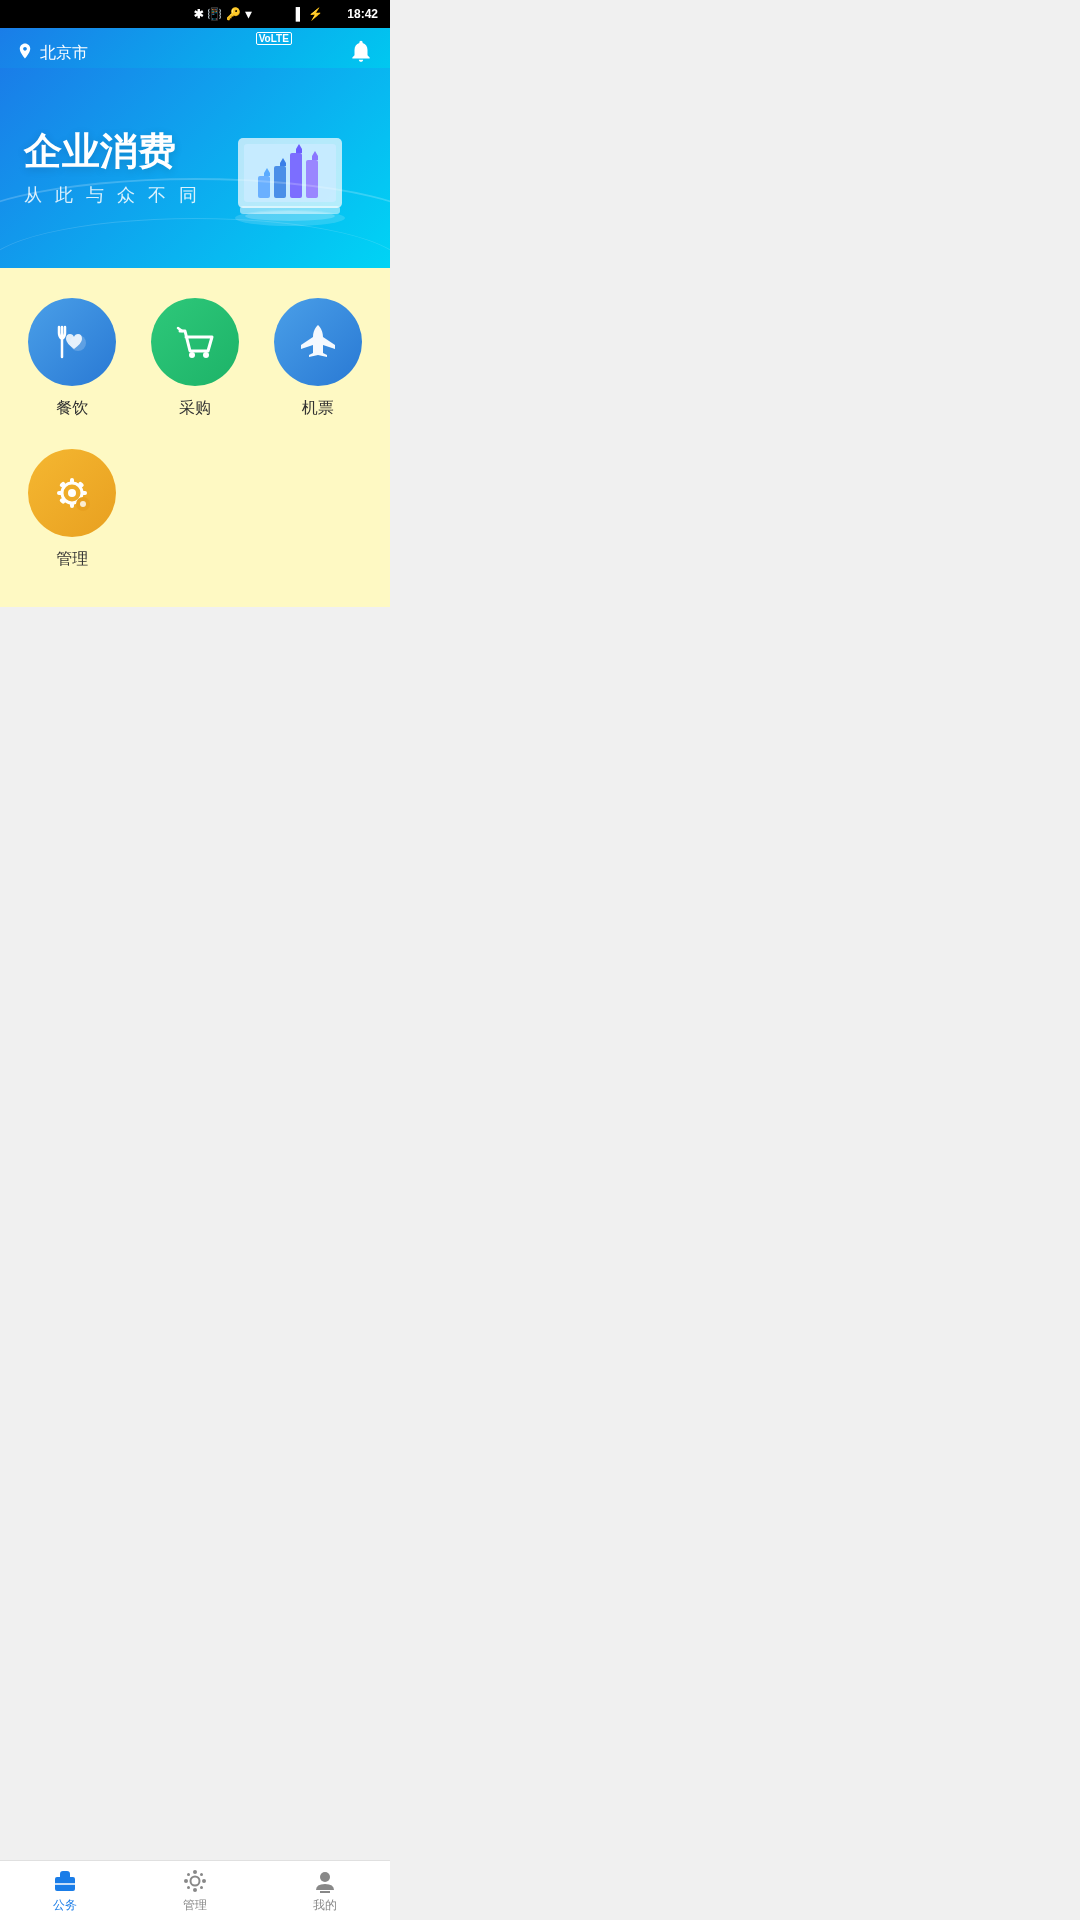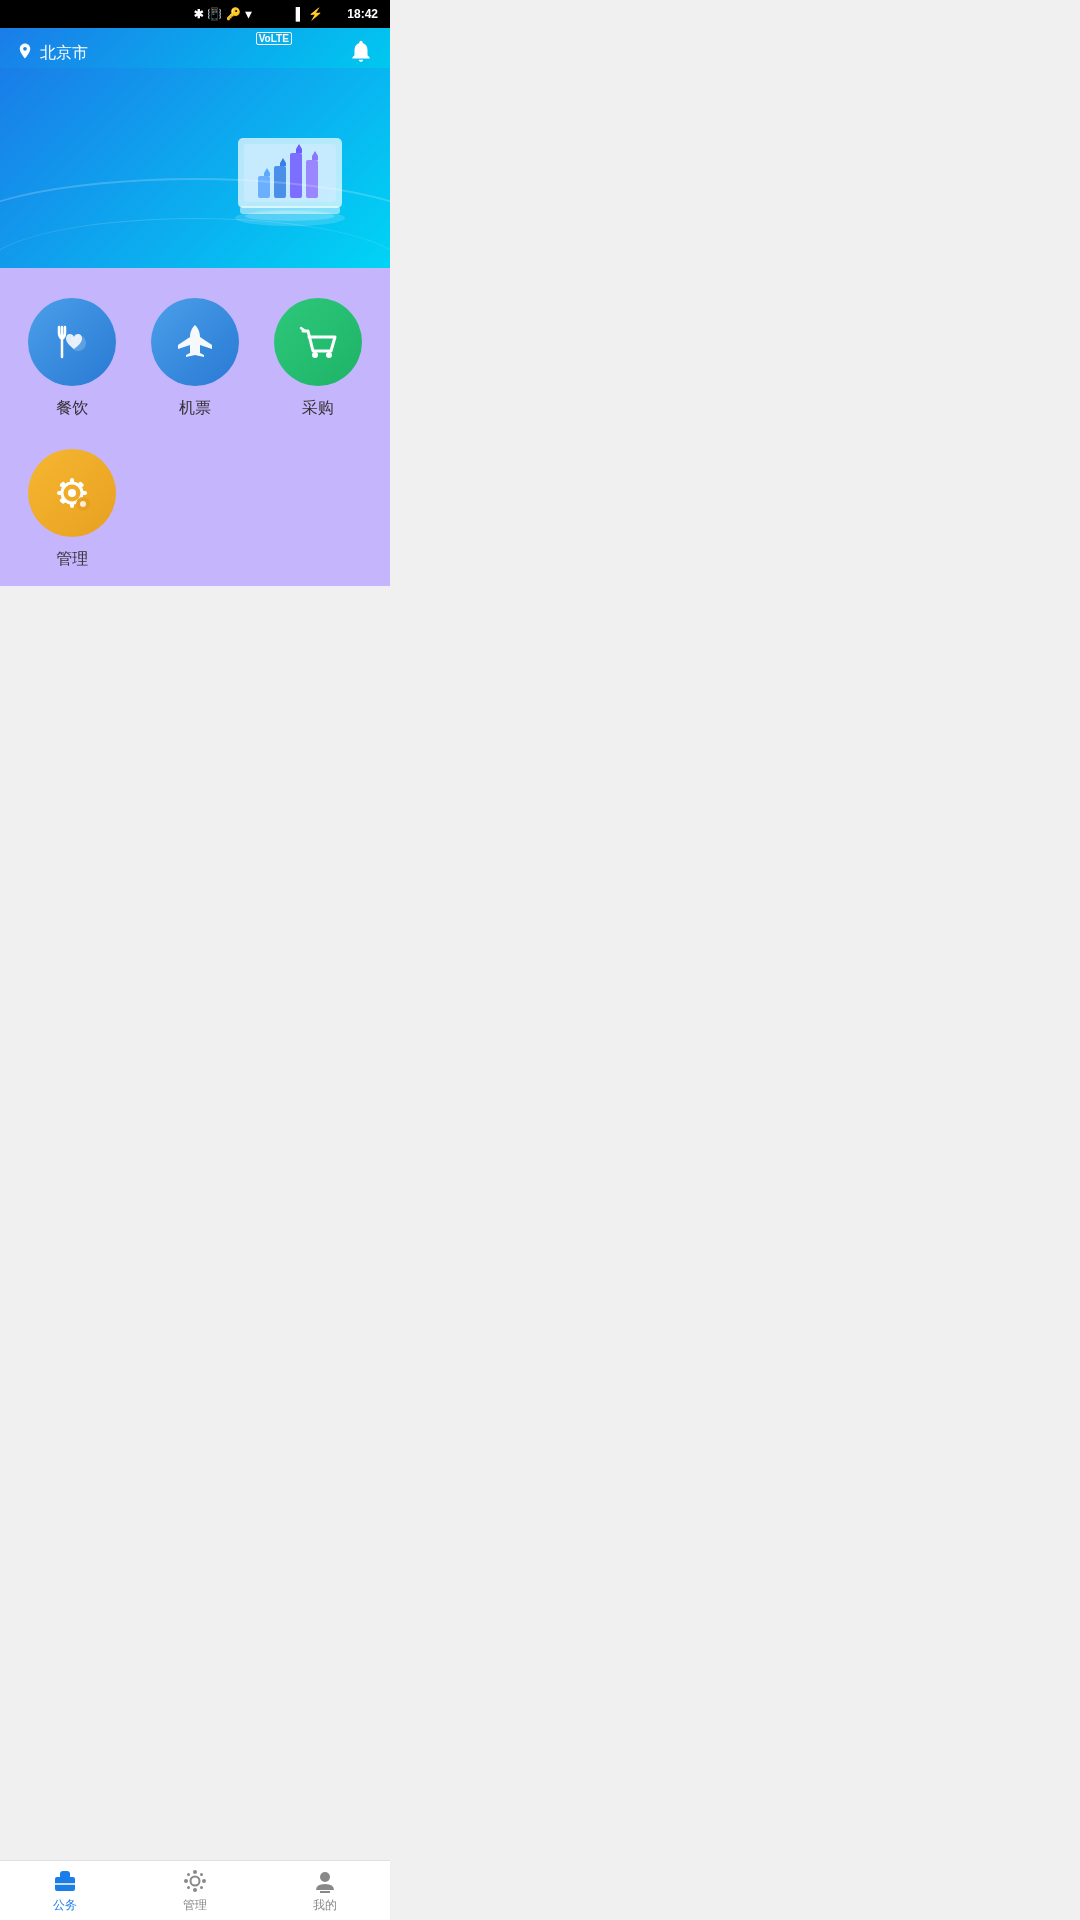--- a/index.html
+++ b/index.html
@@ -111,22 +111,22 @@
       left: 50%;
       transform: translateX(-50%);
       width: 420px;
       height: 100px;
       border: 1px solid rgba(255,255,255,0.15);
       border-radius: 50%;
     }
 
     
     .main-content {
-      background: #c4b5fd;
-      padding: 30px 16px 16px;
+      background: #fef9c3;
+      padding: 30px 16px 37px;
     }
 
     
     .icon-grid {
       display: grid;
       grid-template-columns: repeat(3, 1fr);
       gap: 30px 10px;
     }
 
     .icon-item {
@@ -235,20 +235,24 @@
     <span>北京市</span>
   </div>
   <div>
     <svg width="26" height="26" viewBox="0 0 24 24" fill="white">
       <path d="M12 22c1.1 0 2-.9 2-2h-4c0 1.1.9 2 2 2zm6-6v-5c0-3.07-1.63-5.64-4.5-6.32V4c0-.83-.67-1.5-1.5-1.5s-1.5.67-1.5 1.5v.68C7.64 5.36 6 7.92 6 11v5l-2 2v1h16v-1l-2-2z"></path>
     </svg>
   </div>
 </div>
 
 <div class="banner">
+  <div class="banner-text">
+    <div class="banner-title">企业消费</div>
+    <div class="banner-subtitle">从 此 与 众 不 同</div>
+  </div>
   <div class="banner-graphic">
     
     <svg class="laptop-svg" viewBox="0 0 160 160" fill="none" xmlns="http://www.w3.org/2000/svg">
 
       <ellipse cx="80" cy="130" rx="55" ry="8" fill="rgba(255,255,255,0.15)"></ellipse>
       <ellipse cx="80" cy="128" rx="45" ry="5" fill="rgba(255,255,255,0.2)"></ellipse>
 
       <rect x="30" y="118" width="100" height="8" rx="3" fill="rgba(255,255,255,0.5)"></rect>
 
       <rect x="28" y="50" width="104" height="70" rx="5" fill="rgba(255,255,255,0.7)"></rect>
@@ -280,43 +284,43 @@
           <path d="M15 10 L15 22 M12 10 L12 16 Q12 20 15 22 M18 10 L18 16 Q18 20 15 22 L15 40" stroke="white" stroke-width="2.5" stroke-linecap="round"></path>
 
           <path d="M27 20 Q28 17 31 17 Q35 17 35 22 Q35 26 27 32 Q19 26 19 22 Q19 17 23 17 Q26 17 27 20Z" fill="rgba(255,255,255,0.85)"></path>
 
           <circle cx="31" cy="26" r="8" fill="rgba(255,255,255,0.2)"></circle>
         </svg>
       </div>
       <span class="icon-label">餐饮</span>
     </div>
 
+
+    <div class="icon-item">
+      <div class="icon-circle ic-shop">
+        <svg viewBox="0 0 50 50" fill="none">
+
+          <path d="M10 14 L15 14 L20 34 L38 34 L42 20 L16 20" stroke="white" stroke-width="3" stroke-linecap="round" stroke-linejoin="round" fill="none"></path>
+
+          <circle cx="22" cy="38" r="3" fill="white"></circle>
+          <circle cx="36" cy="38" r="3" fill="white"></circle>
+
+          <path d="M8 11 L12 14" stroke="white" stroke-width="2.5" stroke-linecap="round"></path>
+        </svg>
+      </div>
+      <span class="icon-label">采购</span>
+    </div>
 
     <div class="icon-item">
       <div class="icon-circle ic-flight">
         <svg viewBox="0 0 50 50" fill="none">
           <path d="M25 8 C25 8 30 12 30 20 L42 28 L42 32 L30 28 L30 36 L34 38 L34 40 L25 38 L16 40 L16 38 L20 36 L20 28 L8 32 L8 28 L20 20 C20 12 25 8 25 8Z" fill="rgba(255,255,255,0.95)"></path>
         </svg>
       </div>
       <span class="icon-label">机票</span>
-    </div>
-
-    <div class="icon-item">
-      <div class="icon-circle ic-shop">
-        <svg viewBox="0 0 50 50" fill="none">
-
-          <path d="M10 14 L15 14 L20 34 L38 34 L42 20 L16 20" stroke="white" stroke-width="3" stroke-linecap="round" stroke-linejoin="round" fill="none"></path>
-
-          <circle cx="22" cy="38" r="3" fill="white"></circle>
-          <circle cx="36" cy="38" r="3" fill="white"></circle>
-
-          <path d="M8 11 L12 14" stroke="white" stroke-width="2.5" stroke-linecap="round"></path>
-        </svg>
-      </div>
-      <span class="icon-label">采购</span>
     </div>
 
 
     <div class="icon-item">
       <div class="icon-circle ic-manage">
         <svg viewBox="0 0 50 50" fill="none">
 
           <circle cx="25" cy="25" r="10" stroke="white" stroke-width="3" fill="none"></circle>
           <circle cx="25" cy="25" r="4" fill="white"></circle>
 

